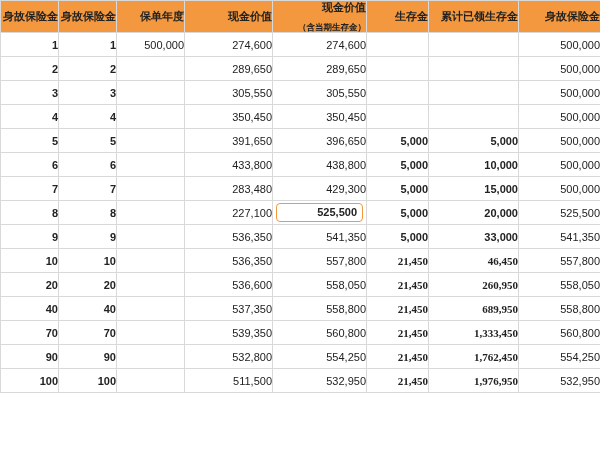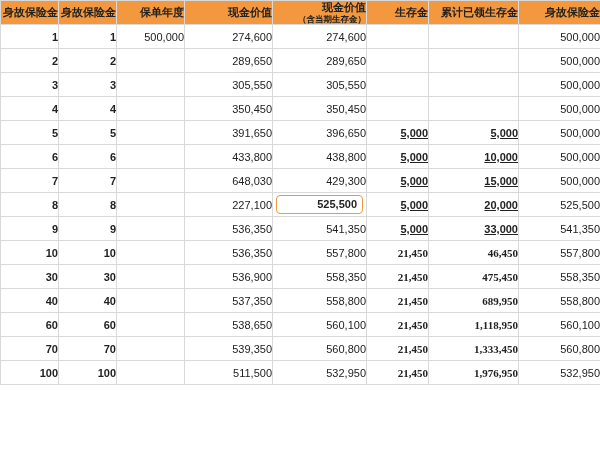--- a/index.html
+++ b/index.html
@@ -42,21 +42,21 @@
     border: 1px solid #f3983e;
     height: 38px;
     line-height: 1.15;
     font-size: 11.5px;
     padding: 0 2px;
   }
   thead th .sub {
     display: block;
     font-size: 8.5px;
     font-weight: bold;
-    margin-top: 1px;
+    margin-top: 9px;
   }
   
   col.c0 { width: 58px; }
   col.c1 { width: 58px; }
   col.c2 { width: 68px; }
   col.c3 { width: 88px; }
   col.c4 { width: 94px; }
   col.c5 { width: 62px; }
   col.c6 { width: 90px; }
   col.c7 { width: 82px; }
@@ -65,21 +65,20 @@
     text-align: center;
     color: #f3983e;
     font-weight: bold;
     font-size: 11px;
   }
   td.num {
     padding-right: 8px;
   }
   td.bold {
     font-weight: bold;
-    text-decoration: underline;
   }
   td.orange {
     color: #e8761b;
     font-weight: bold;
     font-family: Liberation Serif, serif;
   }
   td.highlight-box {
     position: relative;
   }
   td.highlight-box .boxed {
@@ -183,21 +182,21 @@
           <td class="num">433,800</td>
           <td class="num">438,800</td>
           <td class="num bold">5,000</td>
           <td class="num bold">10,000</td>
           <td class="num">500,000</td>
         </tr>
         <tr>
           <td class="year">7</td>
           <td class="age">7</td>
           <td class="num"></td>
-          <td class="num">648,030</td>
+          <td class="num">283,480</td>
           <td class="num">429,300</td>
           <td class="num bold">5,000</td>
           <td class="num bold">15,000</td>
           <td class="num">500,000</td>
         </tr>
         <tr>
           <td class="year">8</td>
           <td class="age">8</td>
           <td class="num"></td>
           <td class="num">227,100</td>
@@ -222,58 +221,58 @@
           <td class="year">10</td>
           <td class="age">10</td>
           <td class="num"></td>
           <td class="num">536,350</td>
           <td class="num">557,800</td>
           <td class="num orange">21,450</td>
           <td class="num orange">46,450</td>
           <td class="num">557,800</td>
         </tr>
         <tr>
-          <td class="year">30</td>
-          <td class="age">30</td>
-          <td class="num"></td>
-          <td class="num">536,900</td>
-          <td class="num">558,350</td>
-          <td class="num orange">21,450</td>
-          <td class="num orange">475,450</td>
-          <td class="num">558,350</td>
+          <td class="year">20</td>
+          <td class="age">20</td>
+          <td class="num"></td>
+          <td class="num">536,600</td>
+          <td class="num">558,050</td>
+          <td class="num orange">21,450</td>
+          <td class="num orange">260,950</td>
+          <td class="num">558,050</td>
         </tr>
         <tr>
           <td class="year">40</td>
           <td class="age">40</td>
           <td class="num"></td>
           <td class="num">537,350</td>
           <td class="num">558,800</td>
           <td class="num orange">21,450</td>
           <td class="num orange">689,950</td>
           <td class="num">558,800</td>
         </tr>
         <tr>
-          <td class="year">60</td>
-          <td class="age">60</td>
-          <td class="num"></td>
-          <td class="num">538,650</td>
-          <td class="num">560,100</td>
-          <td class="num orange">21,450</td>
-          <td class="num orange">1,118,950</td>
-          <td class="num">560,100</td>
-        </tr>
-        <tr>
           <td class="year">70</td>
           <td class="age">70</td>
           <td class="num"></td>
           <td class="num">539,350</td>
           <td class="num">560,800</td>
           <td class="num orange">21,450</td>
           <td class="num orange">1,333,450</td>
           <td class="num">560,800</td>
+        </tr>
+        <tr>
+          <td class="year">90</td>
+          <td class="age">90</td>
+          <td class="num"></td>
+          <td class="num">532,800</td>
+          <td class="num">554,250</td>
+          <td class="num orange">21,450</td>
+          <td class="num orange">1,762,450</td>
+          <td class="num">554,250</td>
         </tr>
         <tr>
           <td class="year">100</td>
           <td class="age">100</td>
           <td class="num"></td>
           <td class="num">511,500</td>
           <td class="num">532,950</td>
           <td class="num orange">21,450</td>
           <td class="num orange">1,976,950</td>
           <td class="num">532,950</td>

